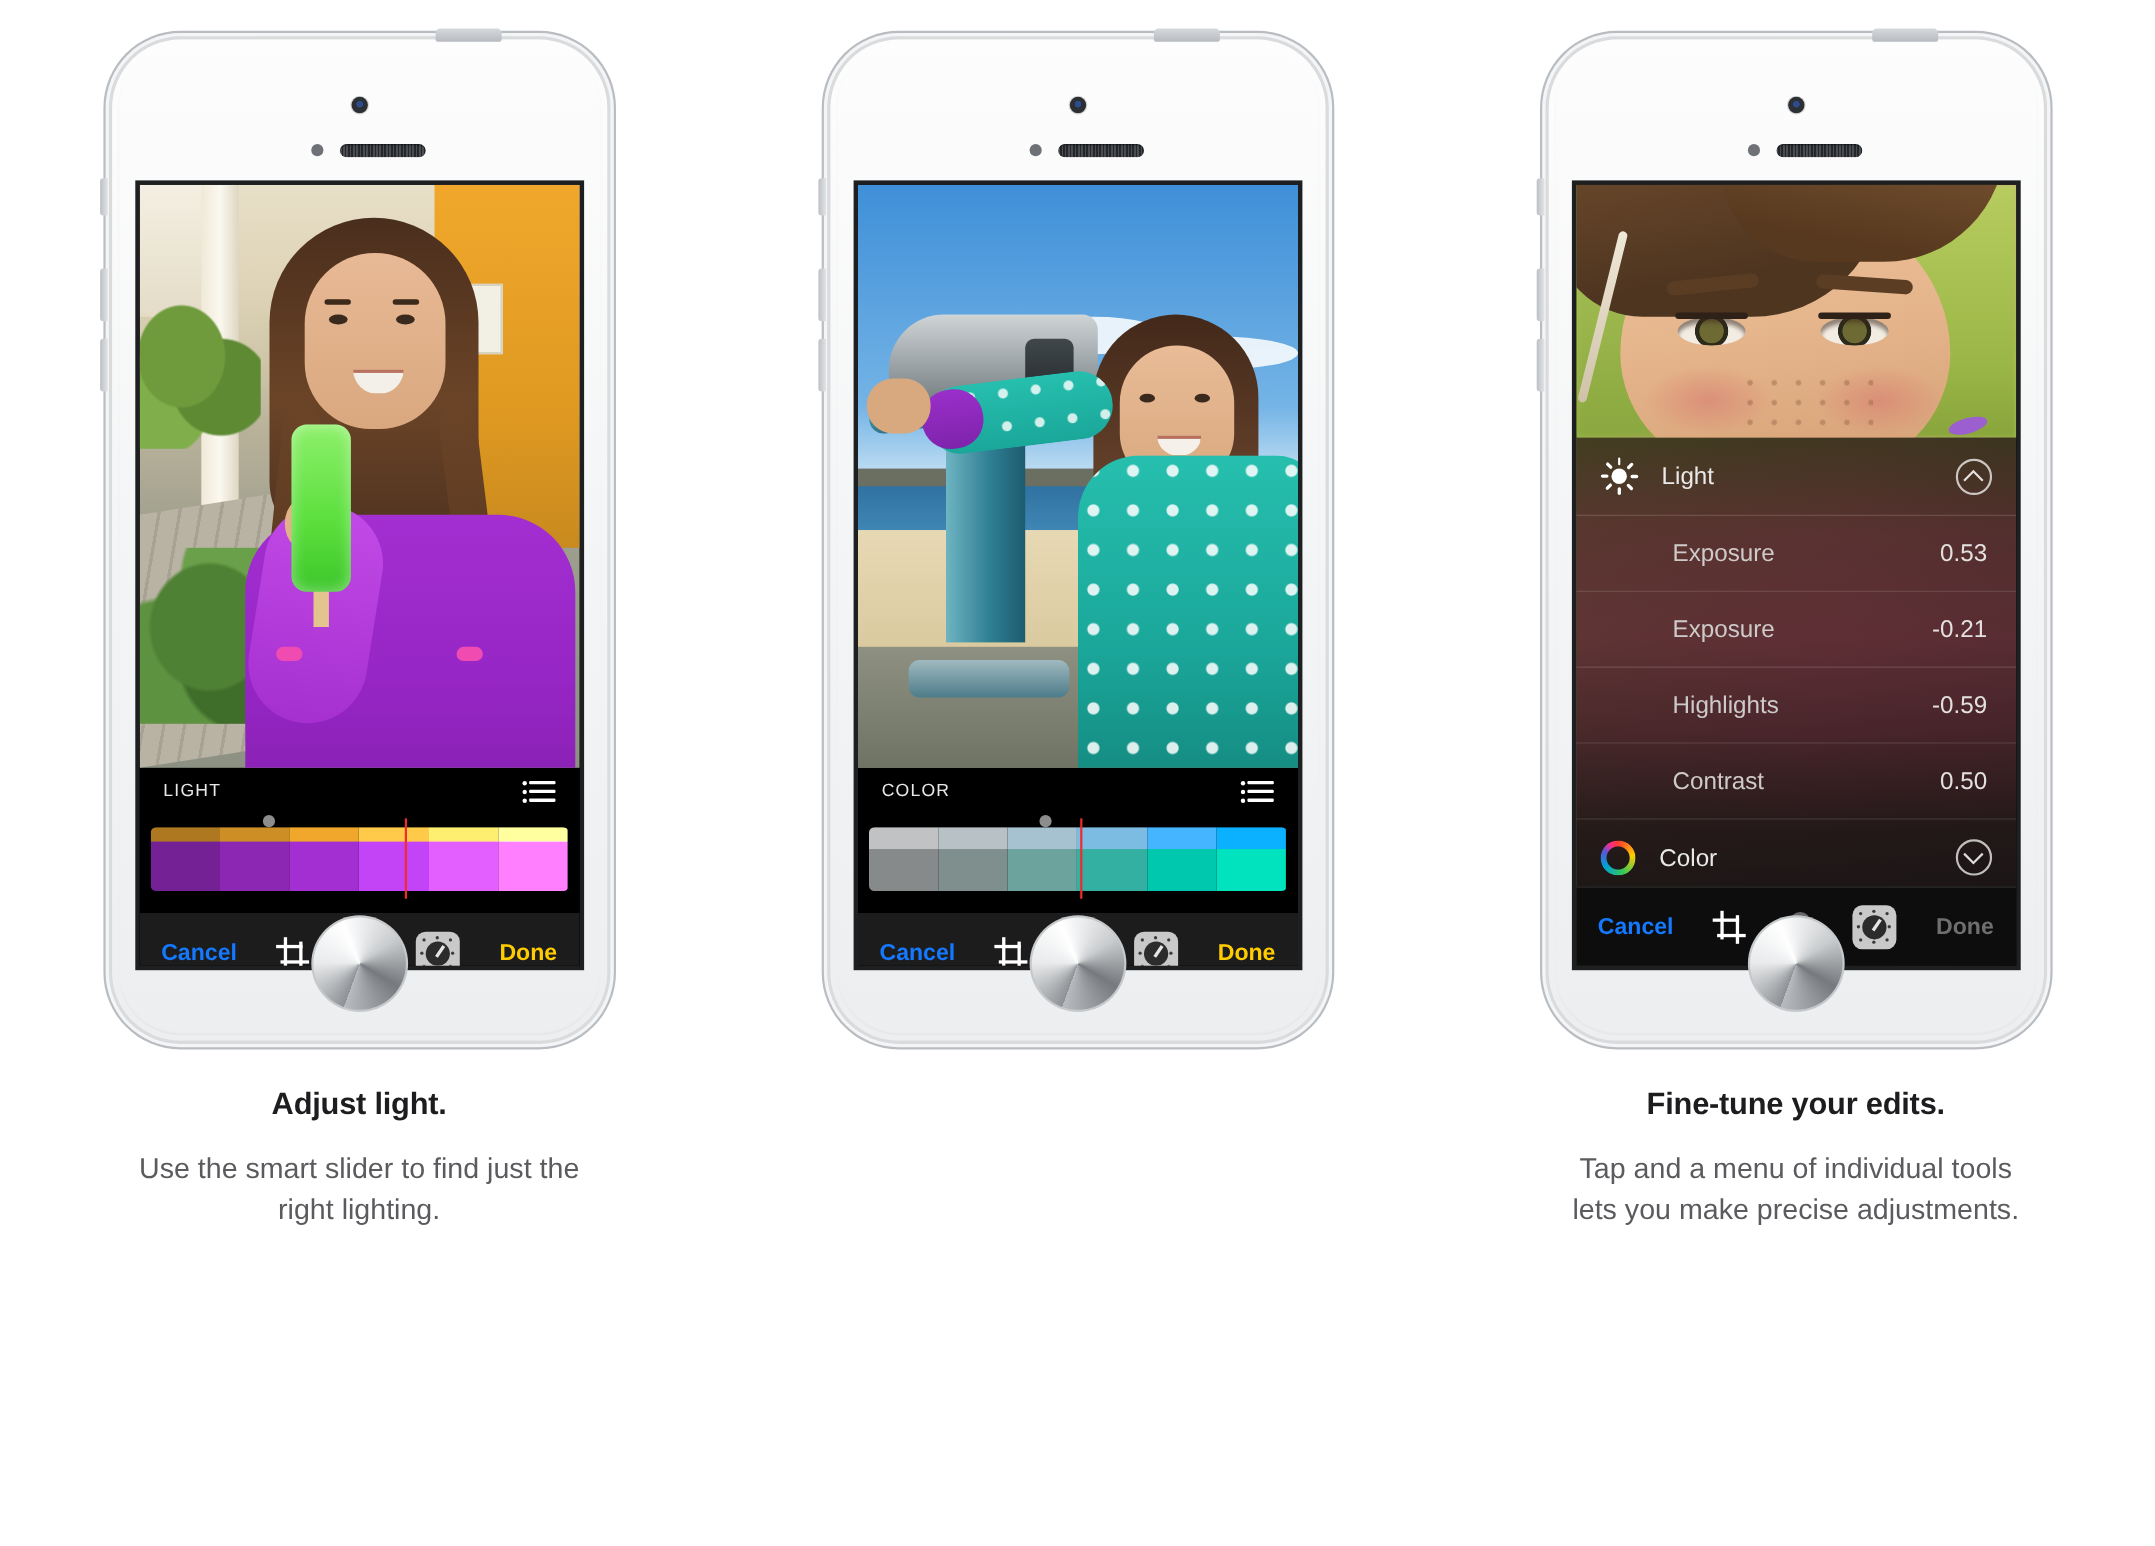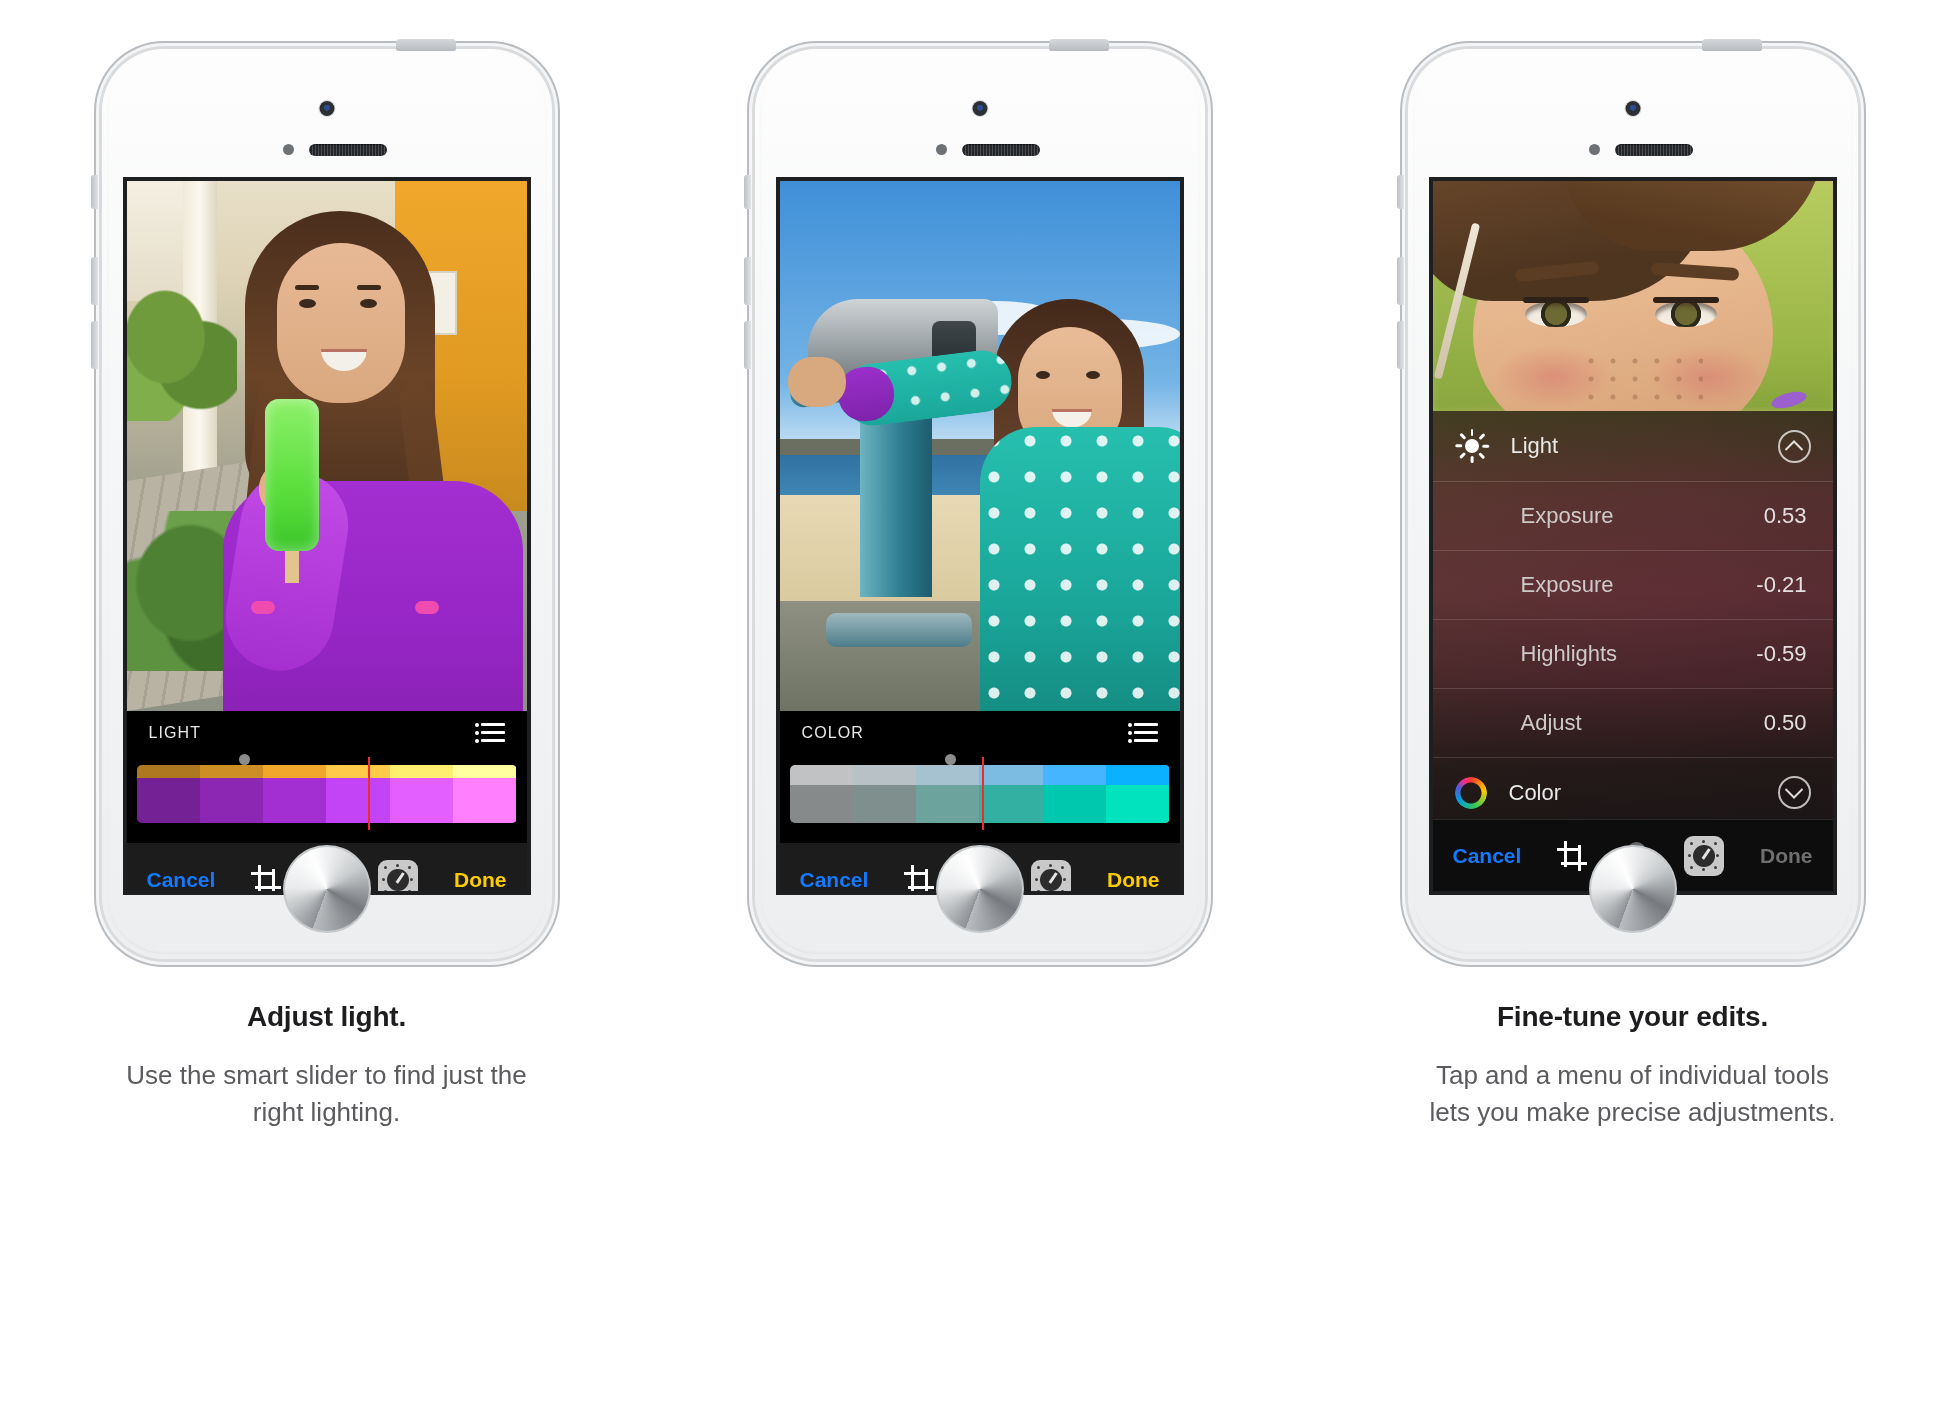--- a/index.html
+++ b/index.html
@@ -12,21 +12,21 @@
   .stage { position: relative; width: 1959px; height: 1405px; }
 
   
   .cols { position: absolute; inset: 0; display: flex; }
   .col { flex: 1 1 0; position: relative; display: flex; flex-direction: column; align-items: center; }
 
   
   .phone {
     position: relative;
     width: 450px; height: 910px;
-    margin-top: 49px;
+    margin-top: 36px;
     border-radius: 62px;
     background: linear-gradient(180deg,#fdfdfd 0%,#f4f5f6 50%,#eceef0 100%);
     box-shadow:
       0 0 0 3px #d9dbdd,
       0 0 0 6px #f4f5f6,
       0 0 0 8px #b9bdc1,
       0 2px 5px rgba(0,0,0,.18);
   }
   .phone::after{ 
     content:""; position:absolute; inset:5px; border-radius:57px;
@@ -585,21 +585,21 @@
           </div>
           <div class="row row-item">
             <div class="row-label dim">Exposure</div>
             <div class="row-value">-0.21</div>
           </div>
           <div class="row row-item">
             <div class="row-label dim">Highlights</div>
             <div class="row-value">-0.59</div>
           </div>
           <div class="row row-item">
-            <div class="row-label dim">Adjust</div>
+            <div class="row-label dim">Contrast</div>
             <div class="row-value">0.50</div>
           </div>
 
           <div class="row row-group">
             <div class="colorwheel"></div>
             <div class="row-label">Color</div>
             <div class="circle-btn down">
               <span class="chev"></span>
             </div>
           </div>

